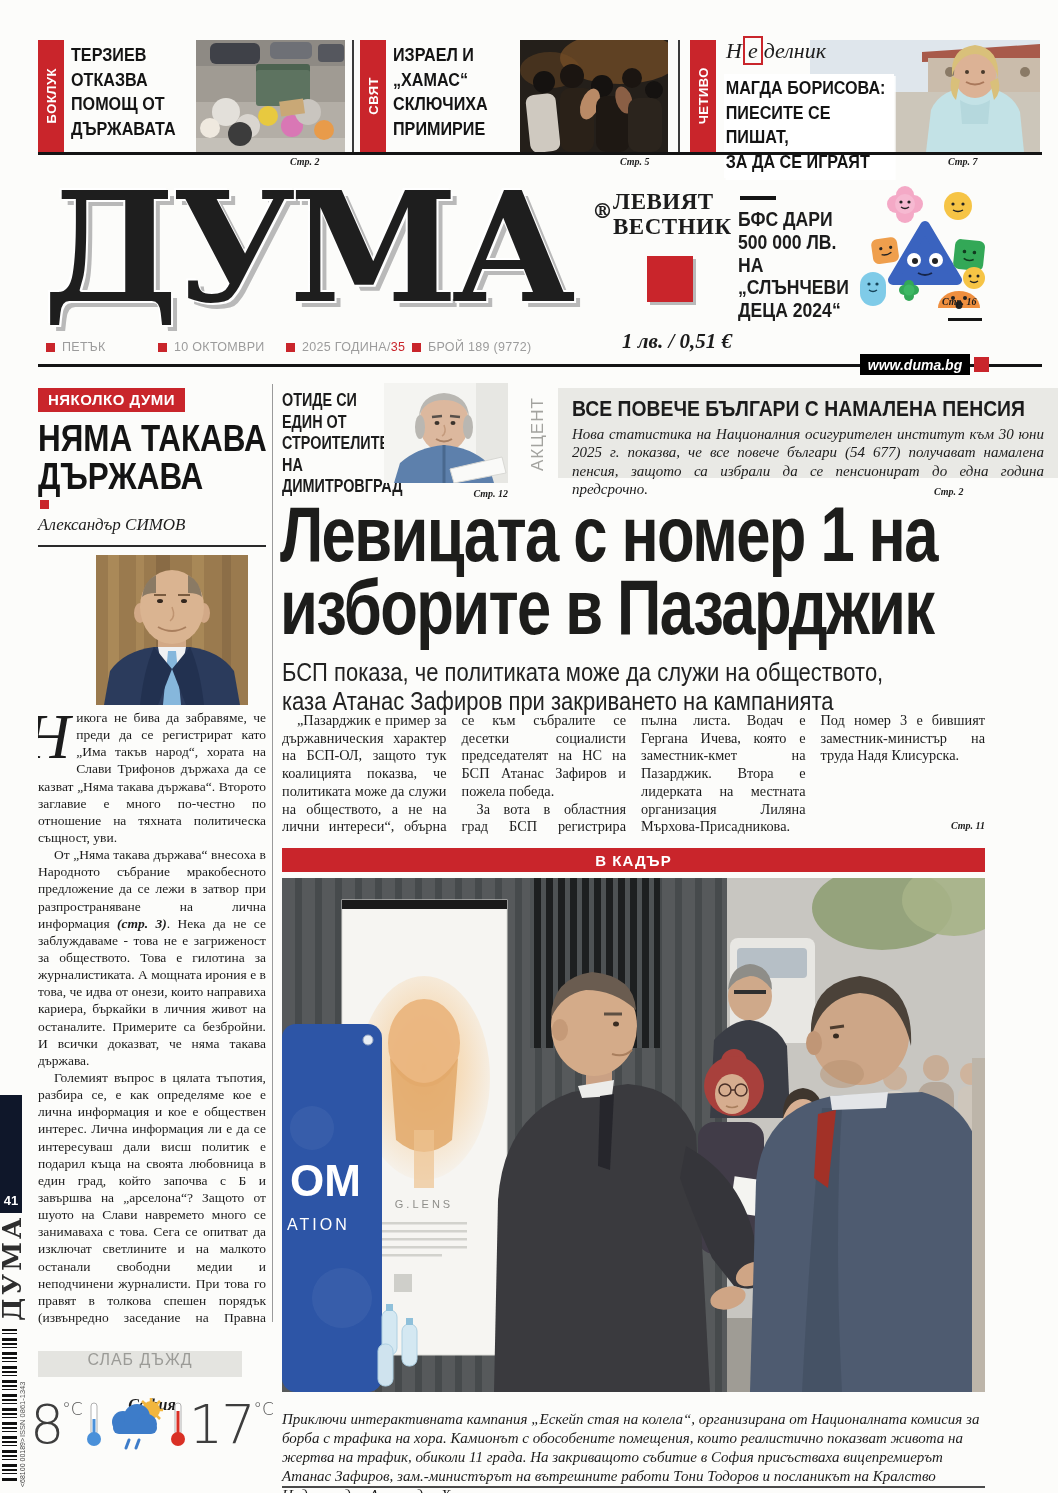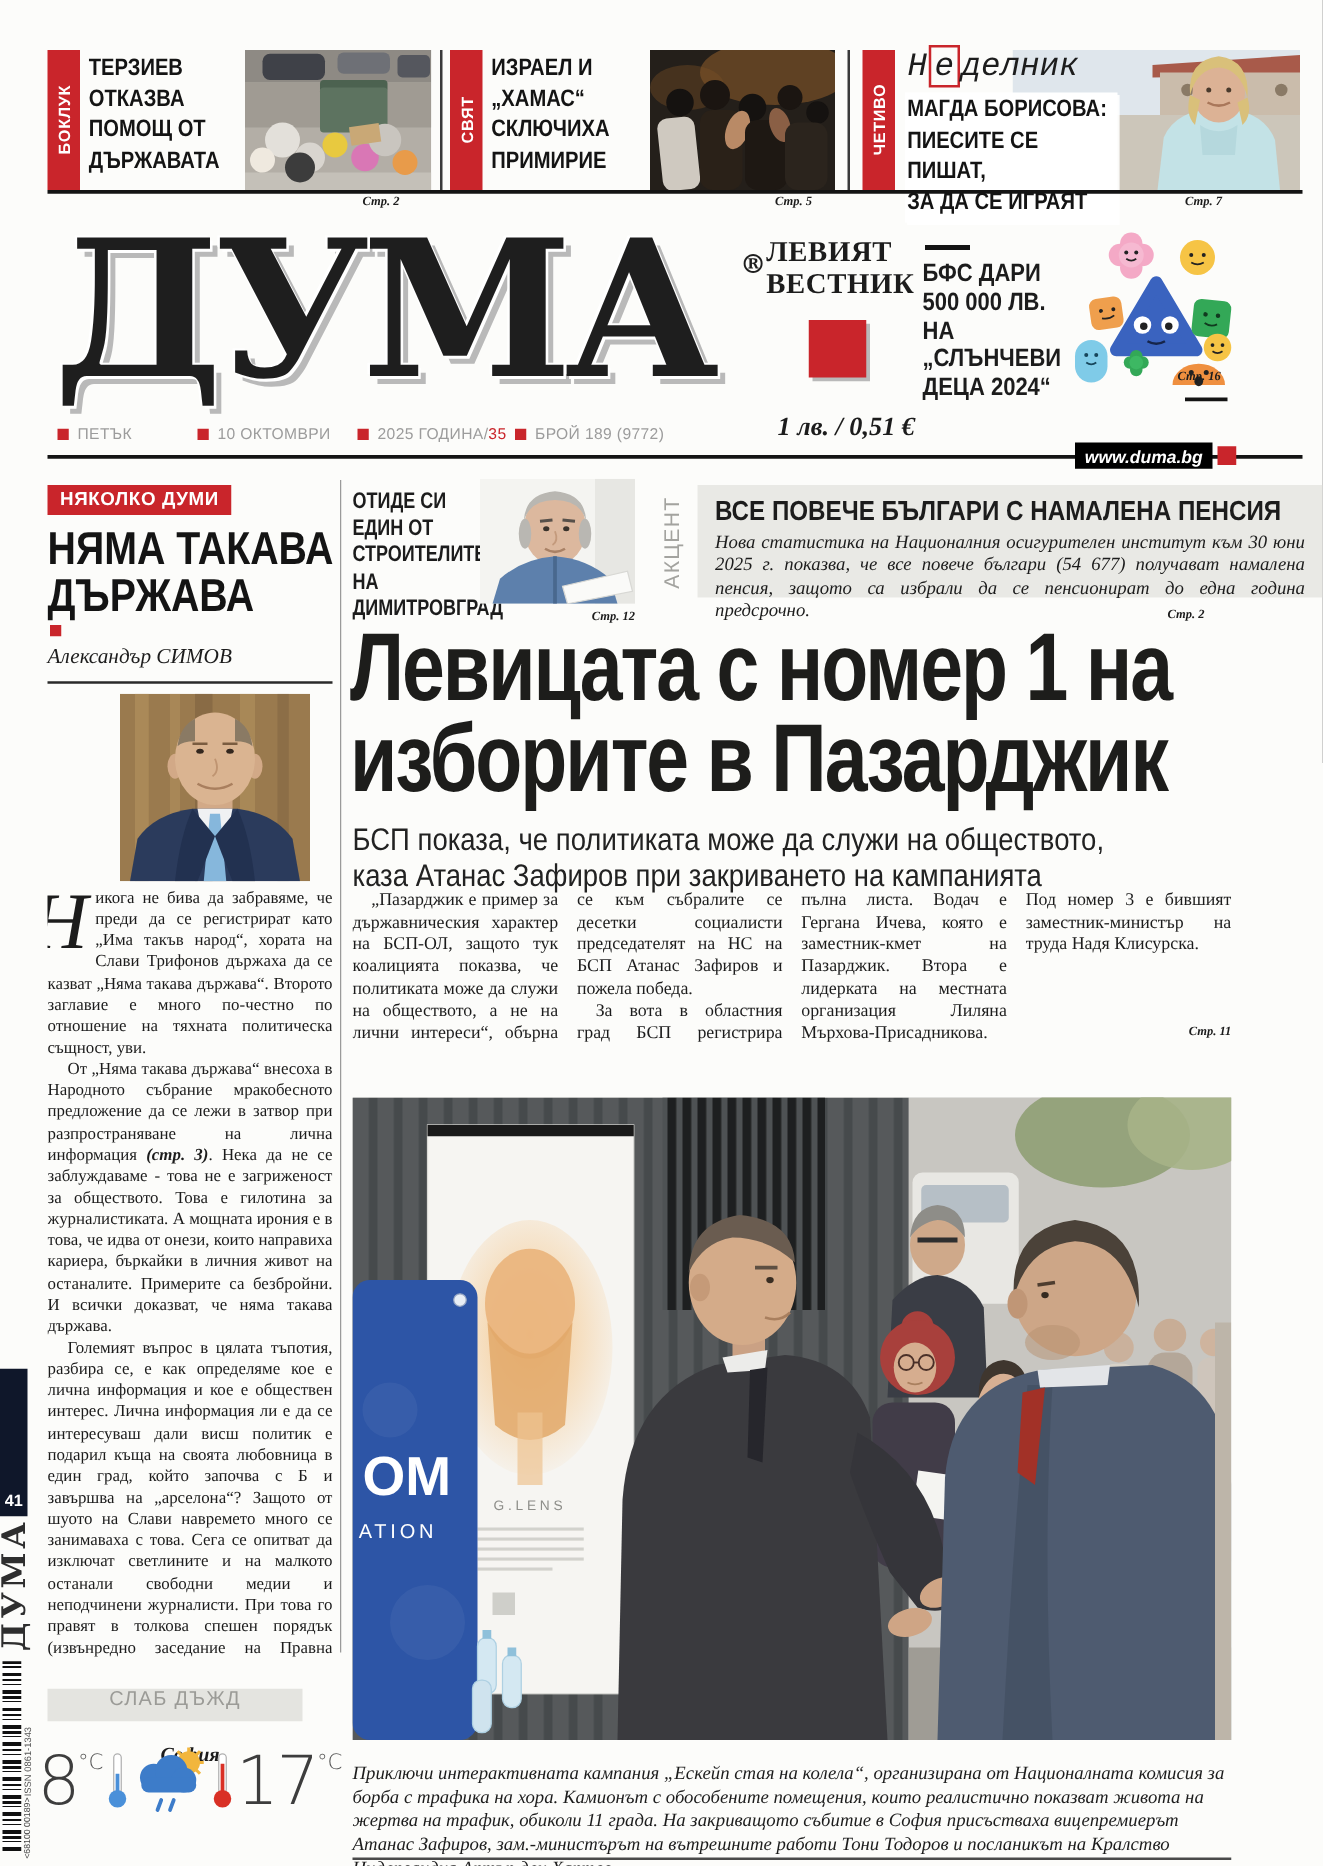--- a/index.html
+++ b/index.html
@@ -33,21 +33,21 @@
   
   .teasers { left:38px; top:40px; width:1004px; height:112px; }
   .teaser-label { position:absolute; top:0; width:26px; height:112px; background:#c9252b;
                   display:flex; align-items:center; justify-content:center; }
   .teaser-label span { writing-mode:vertical-rl; transform:rotate(180deg);
                   color:#fff; font:700 13px "Liberation Sans",sans-serif; letter-spacing:.5px; }
   .teaser-title { position:absolute; top:3px; font-size:19px; line-height:1.3; color:#141414; }
   .teaser-photo { position:absolute; top:0; height:112px; }
   .tdiv { position:absolute; top:0; width:2px; height:112px; background:#3a3a3a; }
   .teaser-rule { left:38px; top:152px; width:1004px; height:3px; background:#141414; }
-  .brand { position:absolute; font-family:Liberation Mono, monospace; font-style:italic; font-size:26px; color:#1d1d1d; }
+  .brand { position:absolute; font-family:Liberation Serif, serif; font-style:italic; font-size:22px; color:#1d1d1d; }
   .brand .boxed { border:2px solid #c9252b; padding:0 3px; margin:0 1px; }
   .t3-title { background:#fff; padding:2px 6px 3px 2px; box-shadow:2px 2px 0 rgba(255,255,255,.9); }
 
   
   .logo { left:43px; top:172px; font-family:"DejaVu Serif",serif; font-weight:700;
           font-size:152px; line-height:1; letter-spacing:-6px; color:#1e1e1e;
           text-shadow:-2px -2px 0 #fff, 2px 2px 0 #fff, 6px 6px 0 #b9b9b9; }
   .reg { left:592px; top:198px; font:700 21px "DejaVu Serif",serif; color:#1e1e1e; }
   .tagline { left:613px; top:190px; font:700 23px "Liberation Serif",serif; line-height:1.08; letter-spacing:.5px; }
   .logo-dot { left:647px; top:256px; width:46px; height:46px; background:#c9252b; box-shadow:3px 3px 0 #b9b9b9; }
@@ -428,20 +428,23 @@
   <h1 class="abs lead-headline preline sx80">Левицата с номер 1 на
 изборите в Пазарджик</h1>
   <div class="abs lead-subhead preline sx88">БСП показа, че политиката може да служи на обществото,
 каза Атанас Зафиров при закриването на кампанията</div>
   <div class="abs lead-cols">
     <p class="ind">„Пазарджик е пример за държавническия характер на БСП-ОЛ, защото тук коалицията показва, че политиката може да служи на обществото, а не на лични интереси“, обърна се към събралите се десетки социалисти председателят на НС на БСП Атанас Зафиров и пожела победа.</p>
     <p class="ind">За вота в областния град БСП регистрира пълна листа. Водач е Гергана Ичева, която е заместник-кмет на Пазарджик. Втора е лидерката на местната организация Лиляна Мърхова-Присадникова. Под номер 3 е бившият заместник-министър на труда Надя Клисурска.</p>
   </div>
   <div class="abs pgref lead-page">Стр. 11</div>
 
+  <div class="abs kadr-bar">
+    <span>В КАДЪР</span>
+  </div>
   <svg class="abs feature-photo" width="703" height="514" viewBox="0 0 703 514" preserveAspectRatio="none">
     <defs>
       <pattern id="ribs" width="20" height="10" patternUnits="userSpaceOnUse">
         <rect width="20" height="10" fill="#56595b"></rect>
         <rect x="13" width="7" height="10" fill="#464a4c"></rect>
       </pattern>
       <pattern id="grill" width="12" height="8" patternUnits="userSpaceOnUse">
         <rect width="12" height="8" fill="#1d1f20"></rect>
         <rect x="7" width="5" height="8" fill="#4e5254"></rect>
       </pattern>

